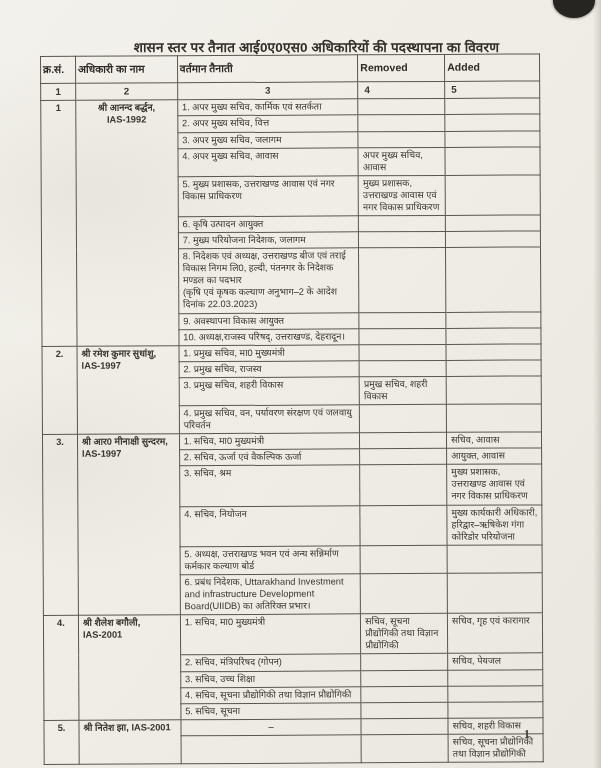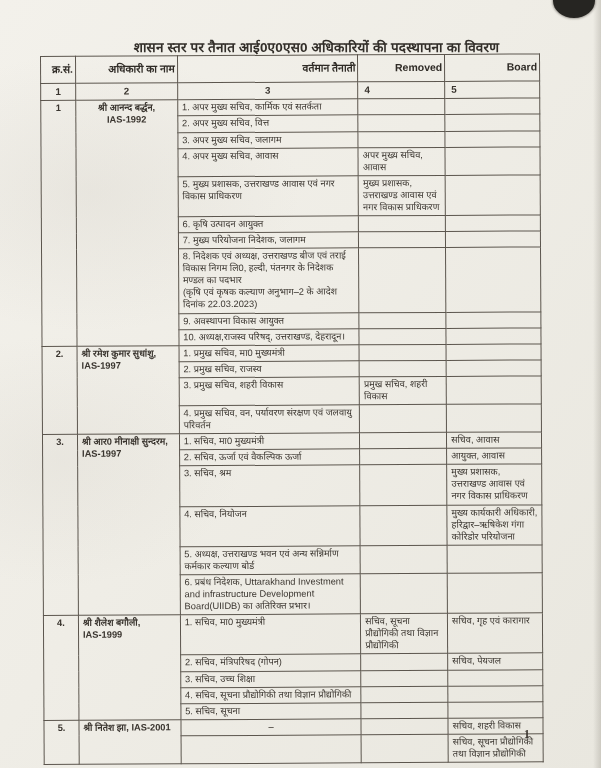--- a/index.html
+++ b/index.html
@@ -43,21 +43,21 @@
   table.officers th, table.officers td {
     border: 1px solid #5c564e;
     color: #3a352f;
     font-size: 9.3px;
     line-height: 1.3;
     padding: 1px 4px 2px 4px;
     vertical-align: top;
     white-space: pre-line;
   }
   table.officers th {
-    font-size: 10.5px; font-weight: bold; text-align: right;
+    font-size: 10.5px; font-weight: bold; text-align: left;
     padding: 6px 2px; vertical-align: middle;
     color: #2f2b26;
   }
   tr.colnum-row td { font-weight: bold; font-size: 9.8px; padding: 2px 6px; height: 12px; }
   tr.colnum-row td.c { text-align: center; }
   td.serial-cell { text-align: center; font-weight: bold; font-size: 10px; padding-top: 3px; }
   td.name-cell { font-weight: bold; font-size: 9.8px; padding-top: 3px; }
   tbody.rows tr.first-of-1 td.name-cell { text-align: center; }
   td.posting-cell { height: 12px; }
   td.posting-cell.dash { text-align: center; }
@@ -84,21 +84,21 @@
       <col style="width:181px">
       <col style="width:87px">
       <col style="width:95px">
     </colgroup>
     <thead id="table-head">
         <tr>
           <th>क्र.सं.</th>
           <th>अधिकारी का नाम</th>
           <th>वर्तमान तैनाती</th>
           <th>Removed</th>
-          <th>Board</th>
+          <th>Added</th>
         </tr>
         <tr class="colnum-row">
           <td class="c">1</td>
           <td class="c">2</td>
           <td class="c">3</td>
           <td>4</td>
           <td>5</td>
         </tr>
       </thead>
     <tbody id="table-body" class="rows">
@@ -206,21 +206,21 @@
           <td class="added-cell"></td>
         </tr>
         <tr>
           <td class="posting-cell">6. प्रबंध निदेशक, Uttarakhand Investment and infrastructure Development Board(UIIDB) का अतिरिक्त प्रभार।</td>
           <td class="removed-cell"></td>
           <td class="added-cell"></td>
         </tr>
         <tr class="first-of-4">
           <td class="serial-cell" rowspan="5">4.</td>
           <td class="name-cell" rowspan="5">श्री शैलेश बगौली,
-IAS-1999</td>
+IAS-2001</td>
           <td class="posting-cell">1. सचिव, मा0 मुख्यमंत्री</td>
           <td class="removed-cell">सचिव, सूचना प्रौद्योगिकी तथा विज्ञान प्रौद्योगिकी</td>
           <td class="added-cell">सचिव, गृह एवं कारागार</td>
         </tr>
         <tr>
           <td class="posting-cell">2. सचिव, मंत्रिपरिषद (गोपन)</td>
           <td class="removed-cell"></td>
           <td class="added-cell">सचिव, पेयजल</td>
         </tr>
         <tr>

